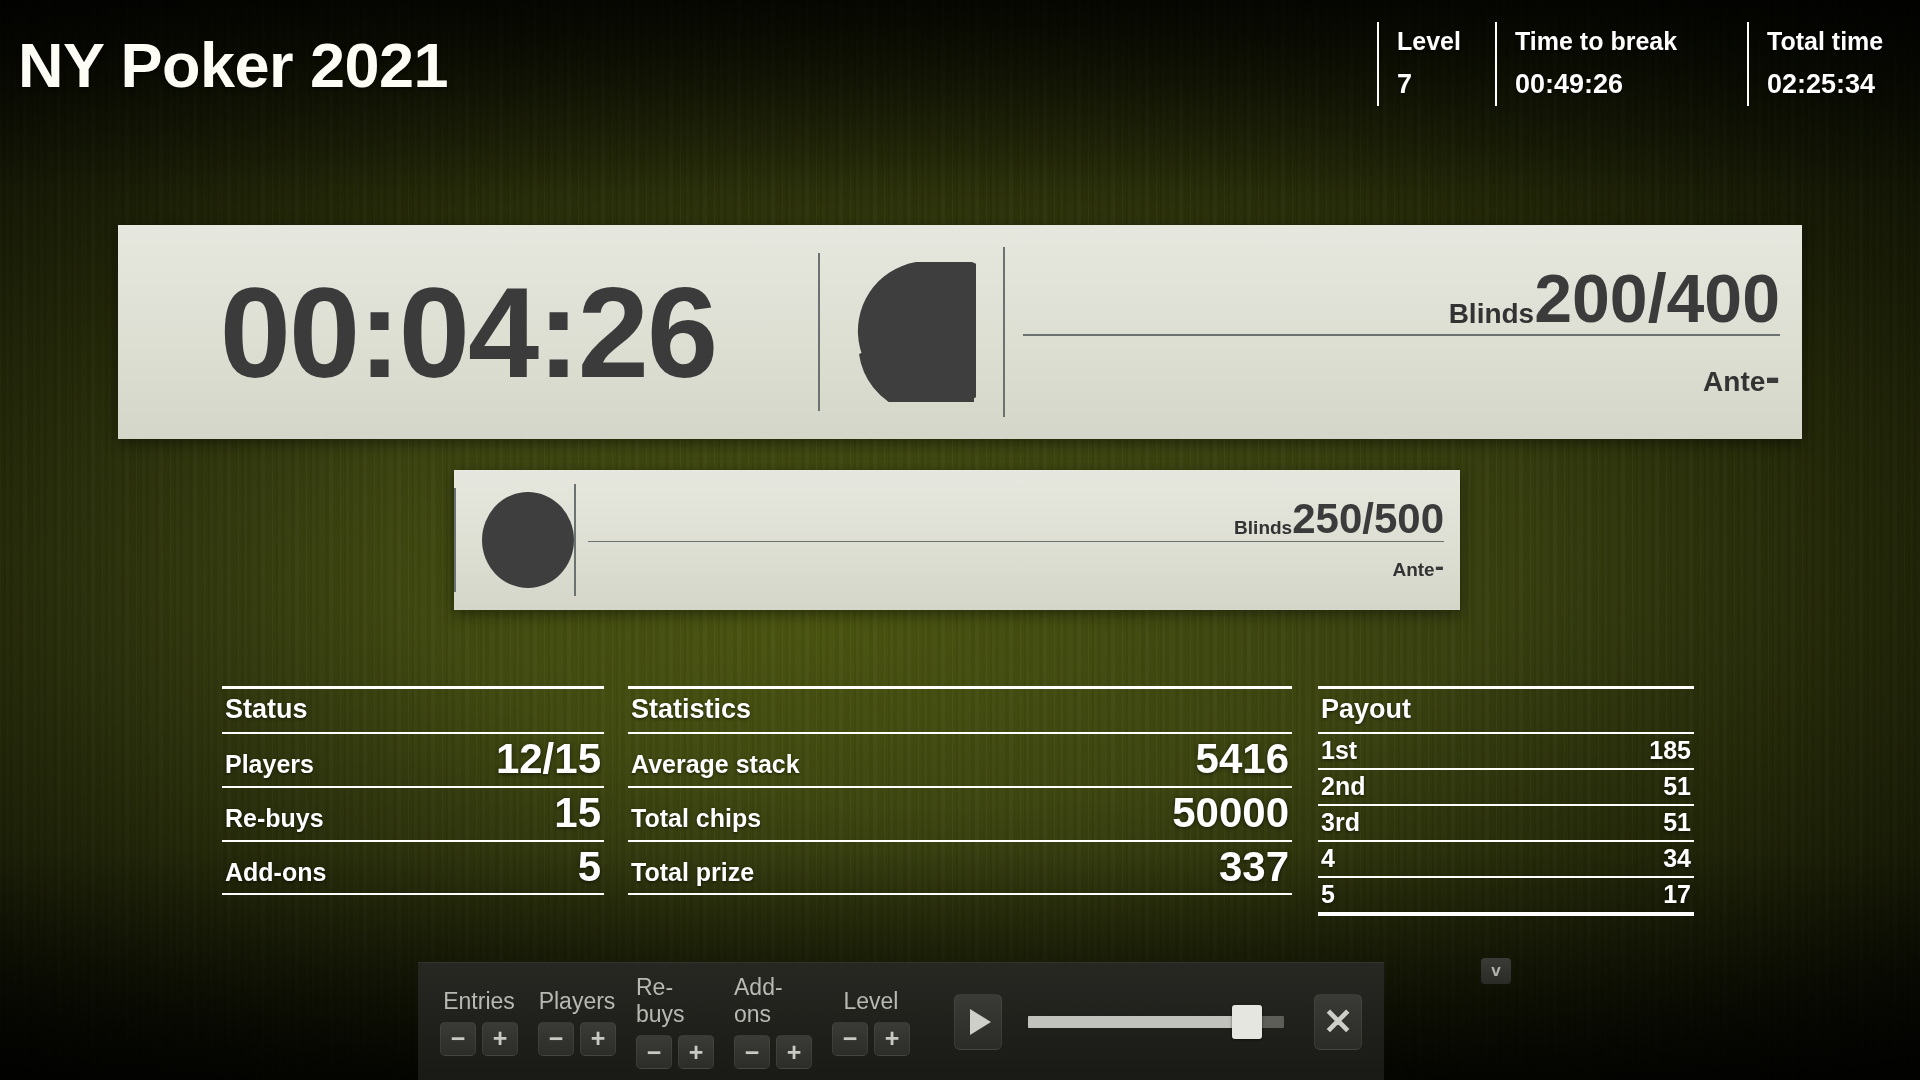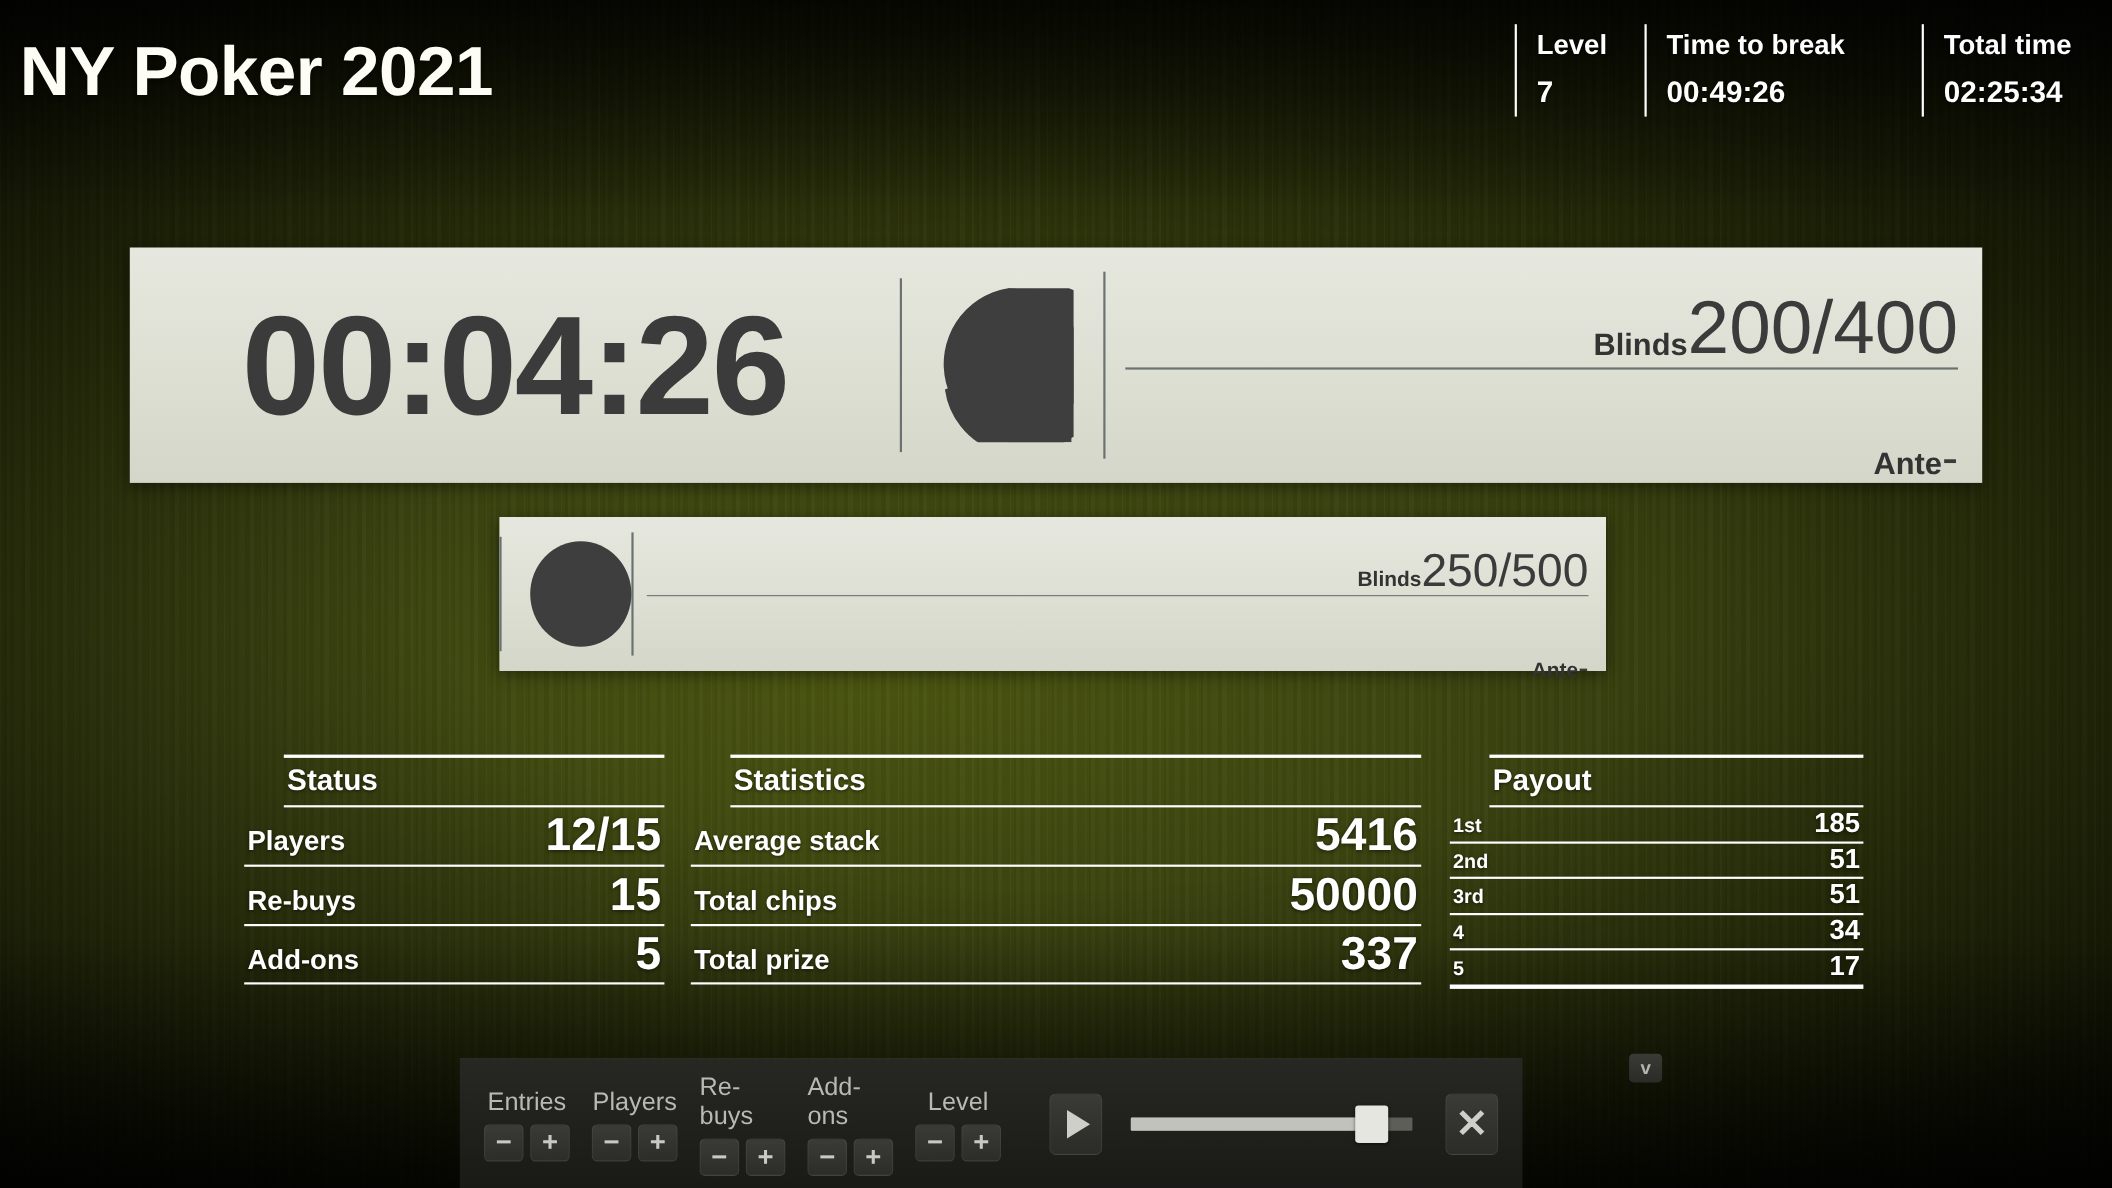--- a/index.html
+++ b/index.html
@@ -90,58 +90,57 @@
   .card.current .blinds-area { border-left:2px solid #6b7272; padding:10px 22px 10px 18px; margin:22px 0; }
   .card.next    .blinds-area { border-left:2px solid #6b7272; padding:6px 16px 6px 12px; margin:14px 0; }
 
   .brow { display:flex; align-items:flex-end; justify-content:flex-end; }
   .card.current .brow.b1 { border-bottom:2px solid #6b7272; padding-bottom:4px; }
   .card.current .brow.b2 { padding-top:20px; }
   .card.next    .brow.b1 { border-bottom:1.5px solid #6b7272; padding-bottom:2px; }
   .card.next    .brow.b2 { padding-top:12px; }
 
   .brow .k { color:#333333; font-weight:bold; }
-  .brow .v { color:#3b3b3b; font-weight:normal; line-height:0.95;margin-top:40px; }
+  .brow .v { color:#3b3b3b; font-weight:bold; line-height:0.95; }
   .card.current .brow .k { font-size:28px; }
   .card.current .brow .v { font-size:68px; }
   .card.current .brow.b2 .v { font-size:44px; }
   .card.next .brow .k { font-size:19px; }
   .card.next .brow .v { font-size:42px; }
   .card.next .brow.b2 .v { font-size:28px; }
 
   
   .tables { position:absolute; left:0; right:0; top:686px; }
   .tbl { position:absolute; }
   #tbl-status { left:222px;  width:382px; }
   #tbl-stats  { left:628px;  width:664px; }
   #tbl-payout { left:1318px; width:376px; }
 
   .tbl .thead {
     border-top:3px solid #ffffff; border-bottom:2px solid #ffffff;
     padding:5px 0 7px 3px;
-    margin-left:36px;
   }
   .tbl .thead span {
     font-size:27px; font-weight:bold; color:#ffffff;
     text-shadow:0 1px 3px rgba(0,0,0,0.6);
   }
   .trow {
     display:flex; align-items:baseline; justify-content:space-between;
     border-bottom:2px solid #ffffff; padding:4px 3px 5px 3px;
   }
   .trow .k {
     font-size:25px; font-weight:bold; color:#ffffff;
     text-shadow:0 1px 3px rgba(0,0,0,0.6);
   }
   .trow .v {
     font-size:42px; font-weight:bold; color:#ffffff; line-height:1.02;
     text-shadow:0 1px 4px rgba(0,0,0,0.6);
   }
   #tbl-payout .trow { padding:2px 3px 3px 3px; }
-  #tbl-payout .trow .k { font-size:18px; }
+  #tbl-payout .trow .k { font-size:25px; }
   #tbl-payout .trow .v { font-size:25px; }
   #tbl-payout .trow:last-child { border-bottom:4px solid #ffffff; }
 
   
   .ctrl {
     position:absolute; left:418px; top:962px; width:966px; height:118px;
     background:linear-gradient(180deg,rgba(40,40,36,0.96) 0%,rgba(26,26,23,0.97) 100%);
     border-top:1px solid rgba(120,120,110,0.28);
     display:flex; align-items:center; padding:0 22px; gap:0;
   }

